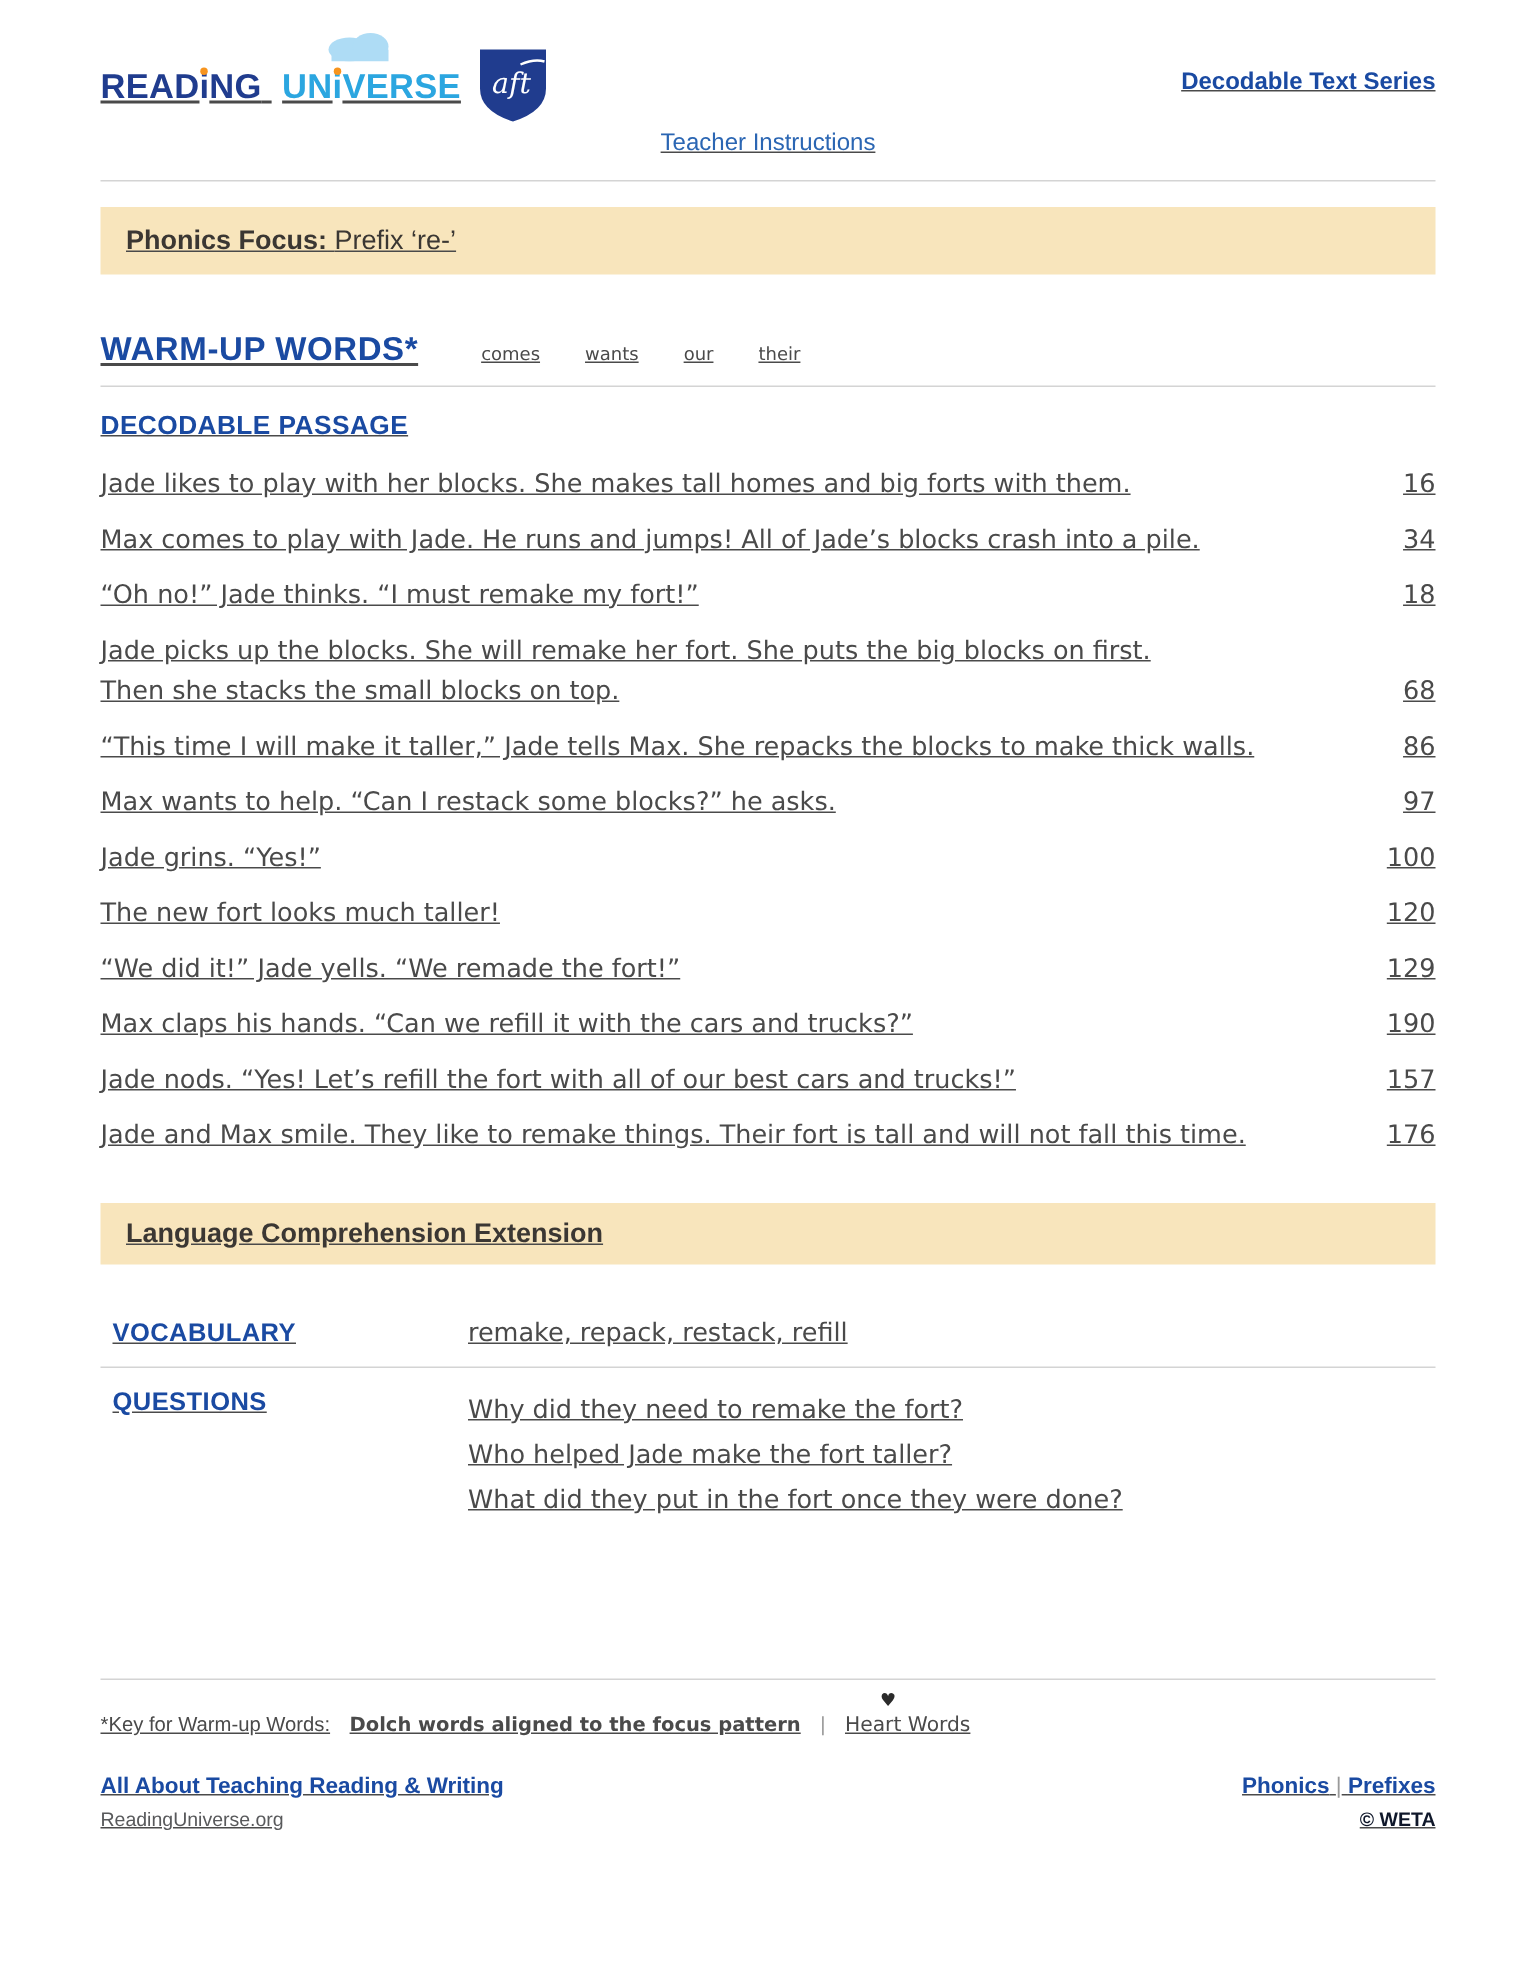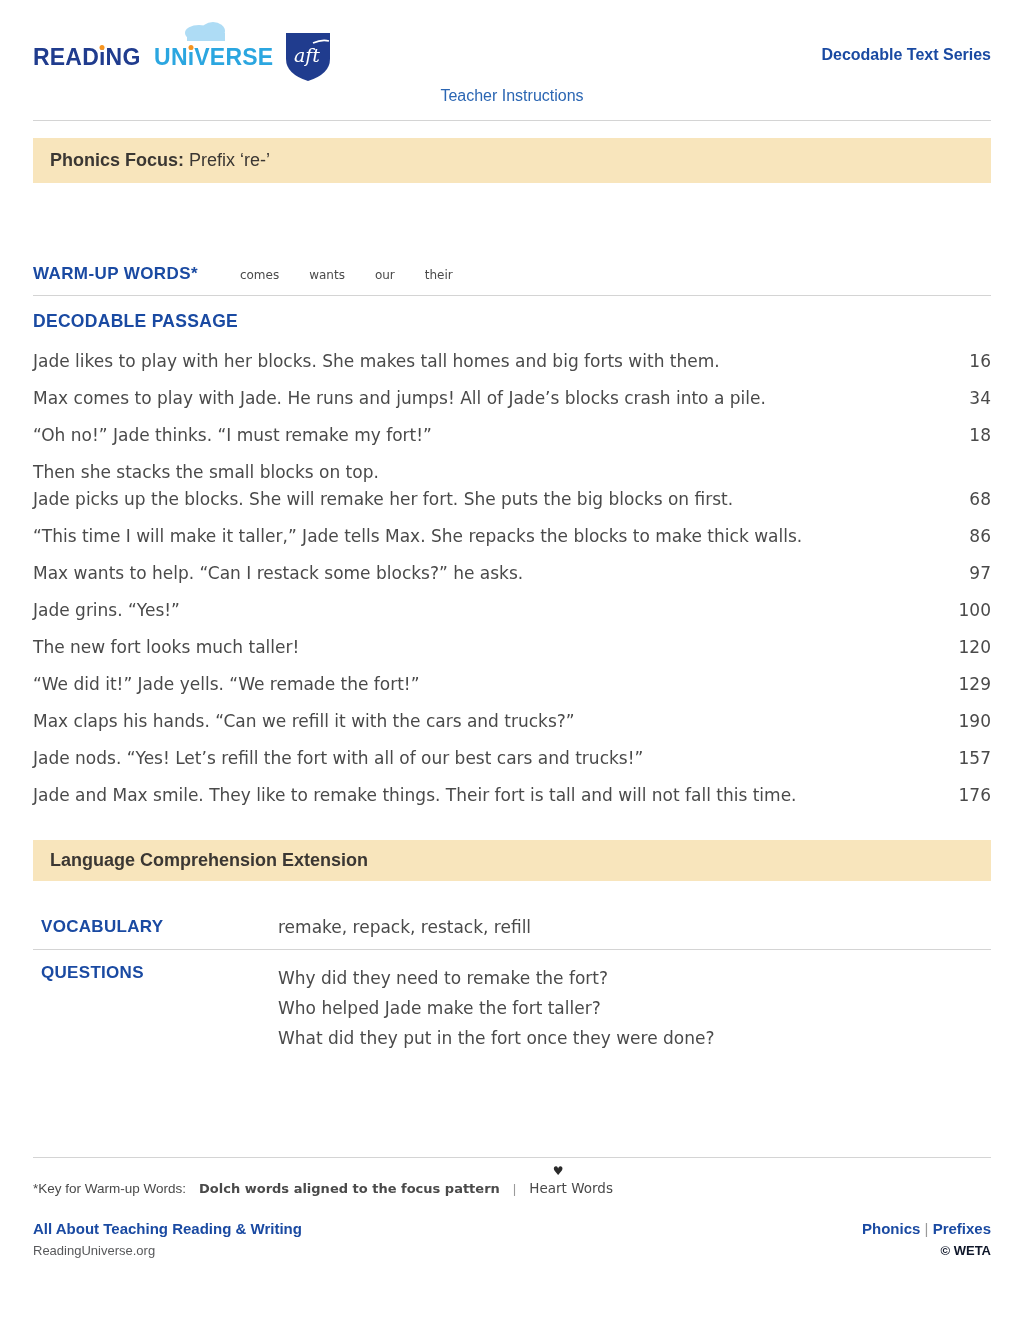--- a/index.html
+++ b/index.html
@@ -2,21 +2,21 @@
 <html style="--navy: #203C8E; --cyan: #2BA6E0; --orange: #F7941E; --heading_blue: #1A4AA2; --subtitle_blue: #2B66B3; --banner_tan: #F8E5BC; --banner_text: #3B3733; --body_gray: #4A4A4A; --line_gray: #D4D4D4; --footer_gray: #58595B;"><head>
 <meta charset="utf-8">
 <style>
   * { margin:0; padding:0; box-sizing:border-box; }
   html,body { background:#ffffff; }
   body {
     width:1024px; height:1325px; overflow:hidden;
     font-family:"Liberation Sans", sans-serif;
     color:var(--body_gray, #4A4A4A);
   }
-  .page { width:1024px; height:1325px; padding:0 33px; position:relative; }
+  .page { width:1024px; height:1325px; padding:0 67px; position:relative;text-decoration:underline; }
 
   
   .header { display:flex; justify-content:space-between; align-items:flex-start; padding-top:30px; }
   .logo { display:flex; align-items:flex-start; gap:12px; position:relative; }
   .logo-words { position:relative; margin-top:14px; font-weight:800; font-size:23px; letter-spacing:.2px; white-space:nowrap; z-index:1; }
   .logo-reading { color:var(--navy,#203C8E); }
   .logo-universe { color:var(--cyan,#2BA6E0); margin-left:7px; }
   .logo-i { position:relative; display:inline-block; }
   .logo-i::after { content:''; position:absolute; top:1px; left:50%; transform:translateX(-50%);
     width:5px; height:5px; border-radius:50%; background:var(--orange,#F7941E); }
@@ -37,21 +37,21 @@
   .rule-4 { margin-top:104px; }
 
   
   .banner { background:var(--banner_tan,#F8E5BC); padding:12px 17px; font-size:18px; color:var(--banner_text,#3B3733); }
   .banner-phonics { margin-top:17px; }
   .banner-phonics .b-label { font-weight:800; }
   .banner-lce { margin-top:31px; padding:10px 17px; font-weight:700; }
 
   
   .warmup-row { margin-top:37px; display:flex; align-items:baseline; }
-  .warmup-heading { color:var(--heading_blue,#1A4AA2); font-weight:800; font-size:17px; letter-spacing:.4px;margin-top:44px; }
+  .warmup-heading { color:var(--heading_blue,#1A4AA2); font-weight:800; font-size:22px; letter-spacing:.4px; }
   .warmup-words { display:flex; gap:30px; margin-left:42px; font-size:12px;
     font-family:"DejaVu Sans", sans-serif; color:var(--body_gray,#4A4A4A); }
 
   
   .passage-heading { margin-top:15px; color:var(--heading_blue,#1A4AA2); font-weight:800; font-size:17.5px; letter-spacing:.3px; }
   .passage { margin-top:16px; font-family:"DejaVu Sans", sans-serif; font-size:17px; line-height:27px; }
   .passage-row { display:flex; justify-content:space-between; align-items:flex-end; margin-bottom:10px; }
   .passage-num { flex:0 0 auto; min-width:46px; text-align:right; margin-left:18px; }
 
   
@@ -145,22 +145,22 @@
     </div>
     <div class="passage-row">
       <div class="passage-text">
           <div>“Oh no!” Jade thinks. “I must remake my fort!”</div>
           <div></div>
         </div>
       <div class="passage-num">18</div>
     </div>
     <div class="passage-row">
       <div class="passage-text">
+          <div>Jade picks up the blocks. She will remake her fort. She puts the big blocks on first.</div>
           <div>Then she stacks the small blocks on top.</div>
-          <div>Jade picks up the blocks. She will remake her fort. She puts the big blocks on first.</div>
         </div>
       <div class="passage-num">68</div>
     </div>
     <div class="passage-row">
       <div class="passage-text">
           <div>“This time I will make it taller,” Jade tells Max. She repacks the blocks to make thick walls.</div>
           <div></div>
         </div>
       <div class="passage-num">86</div>
     </div>

